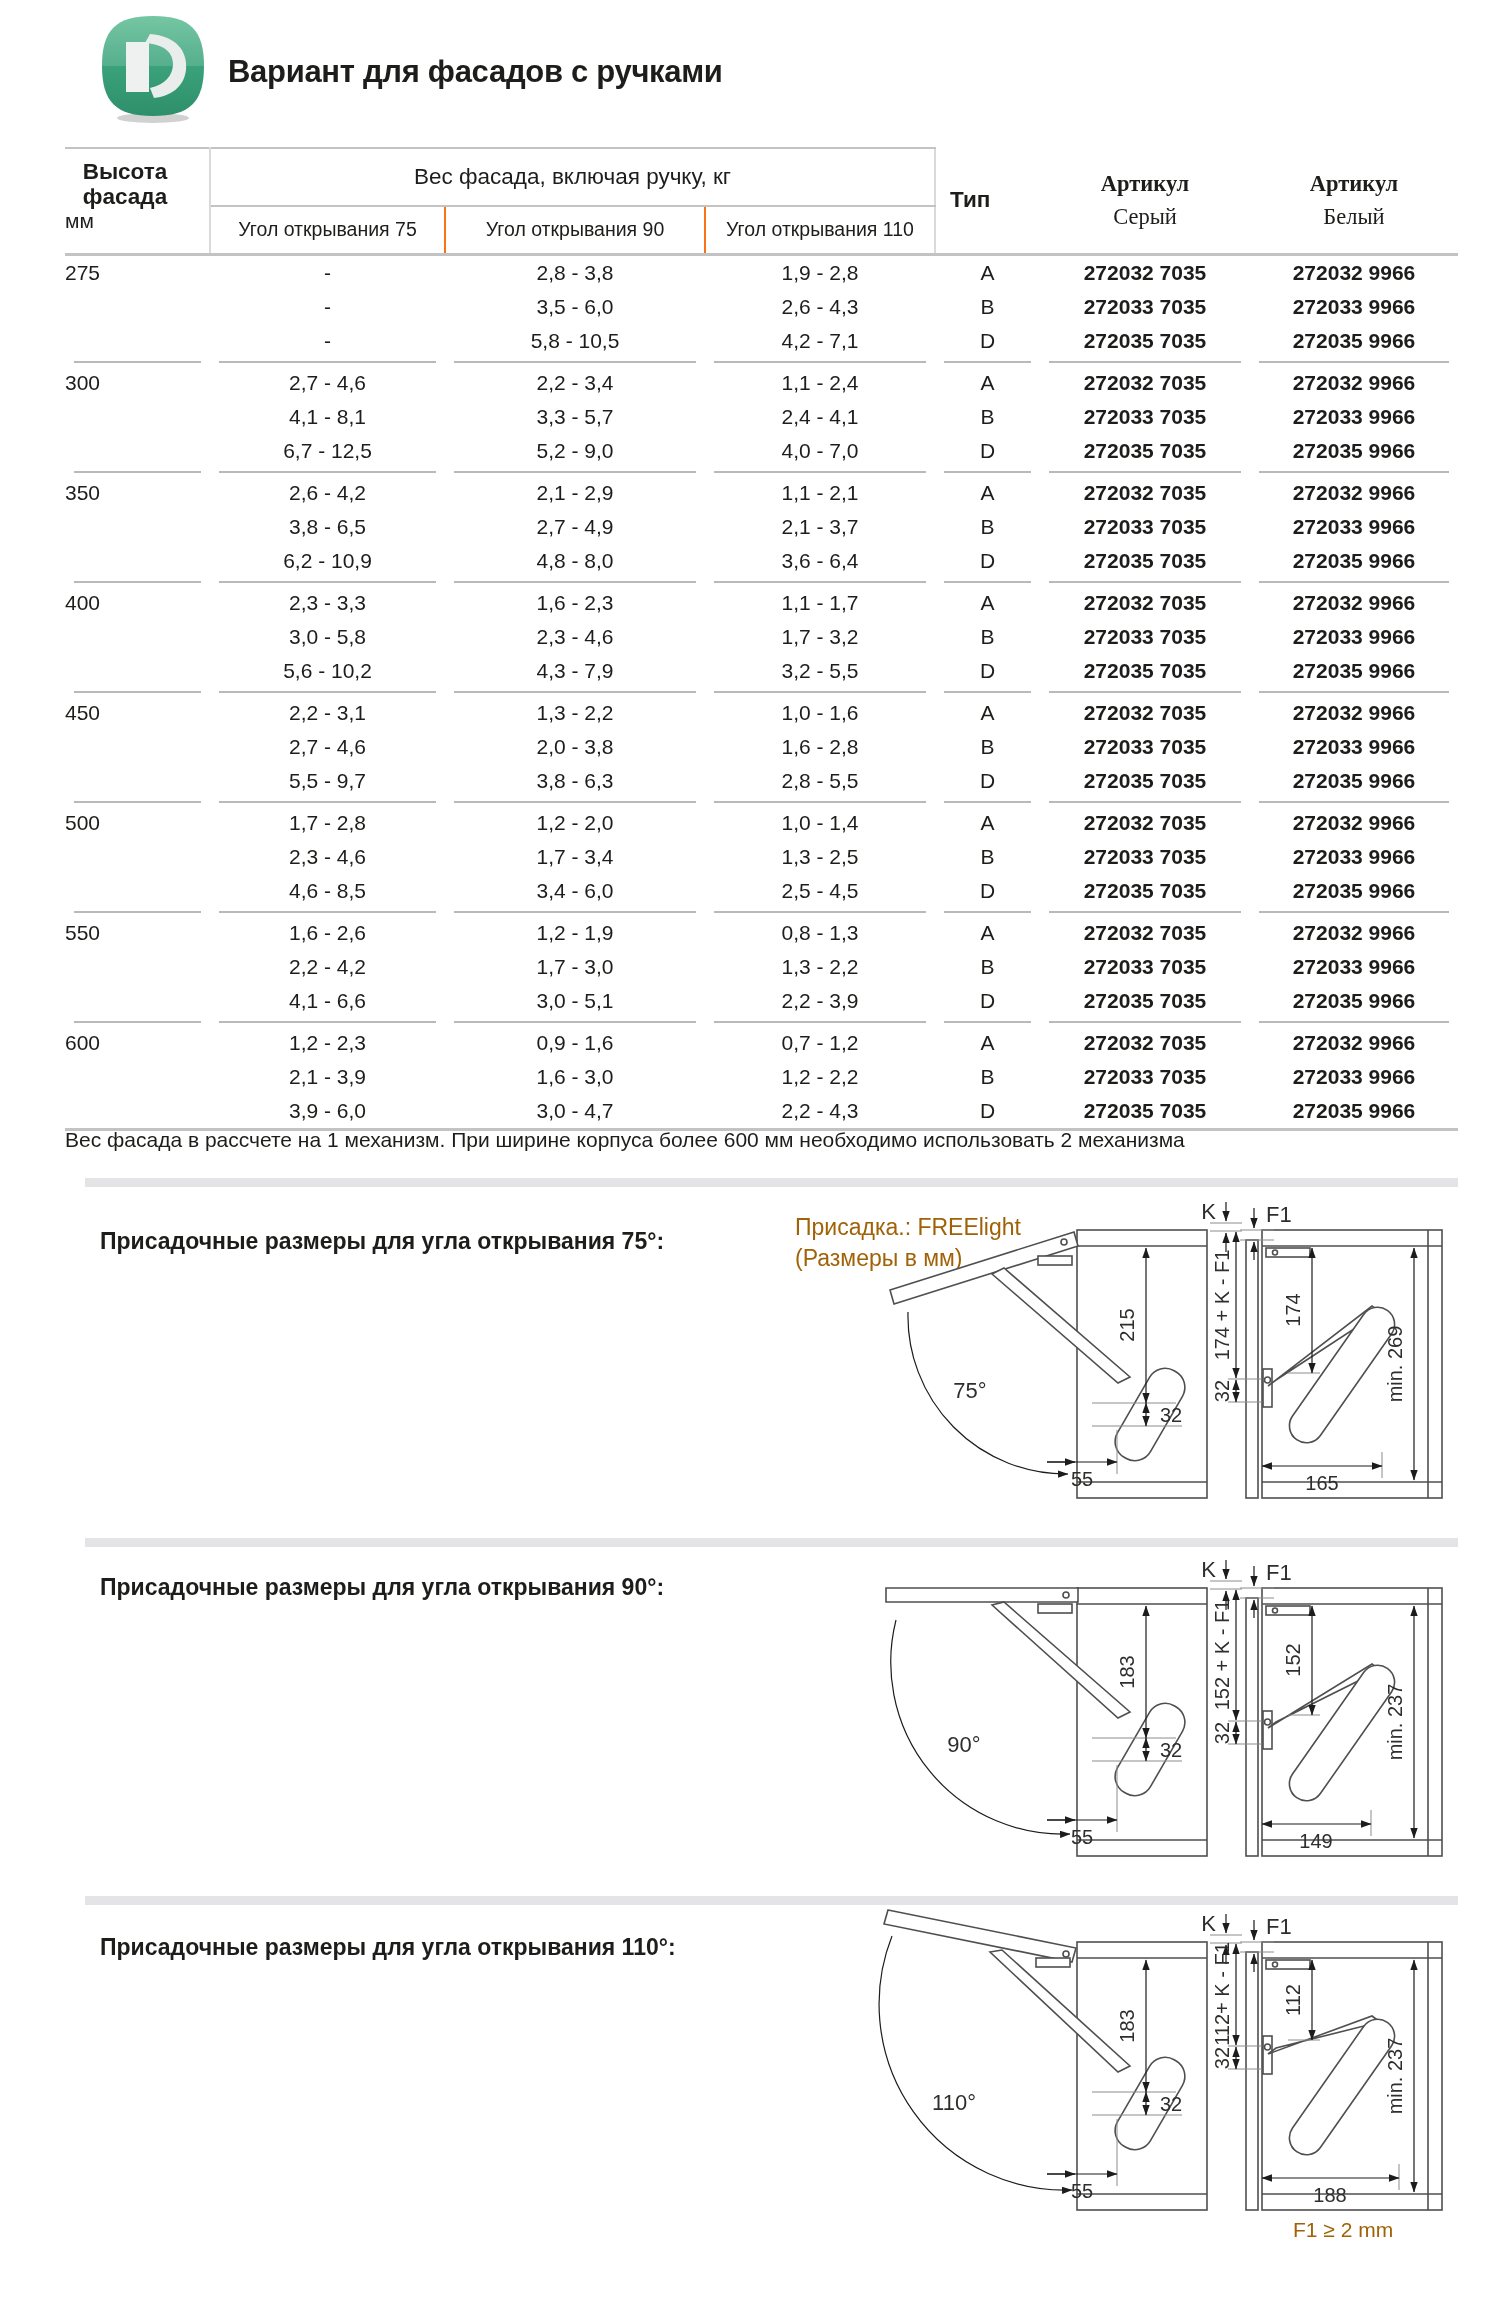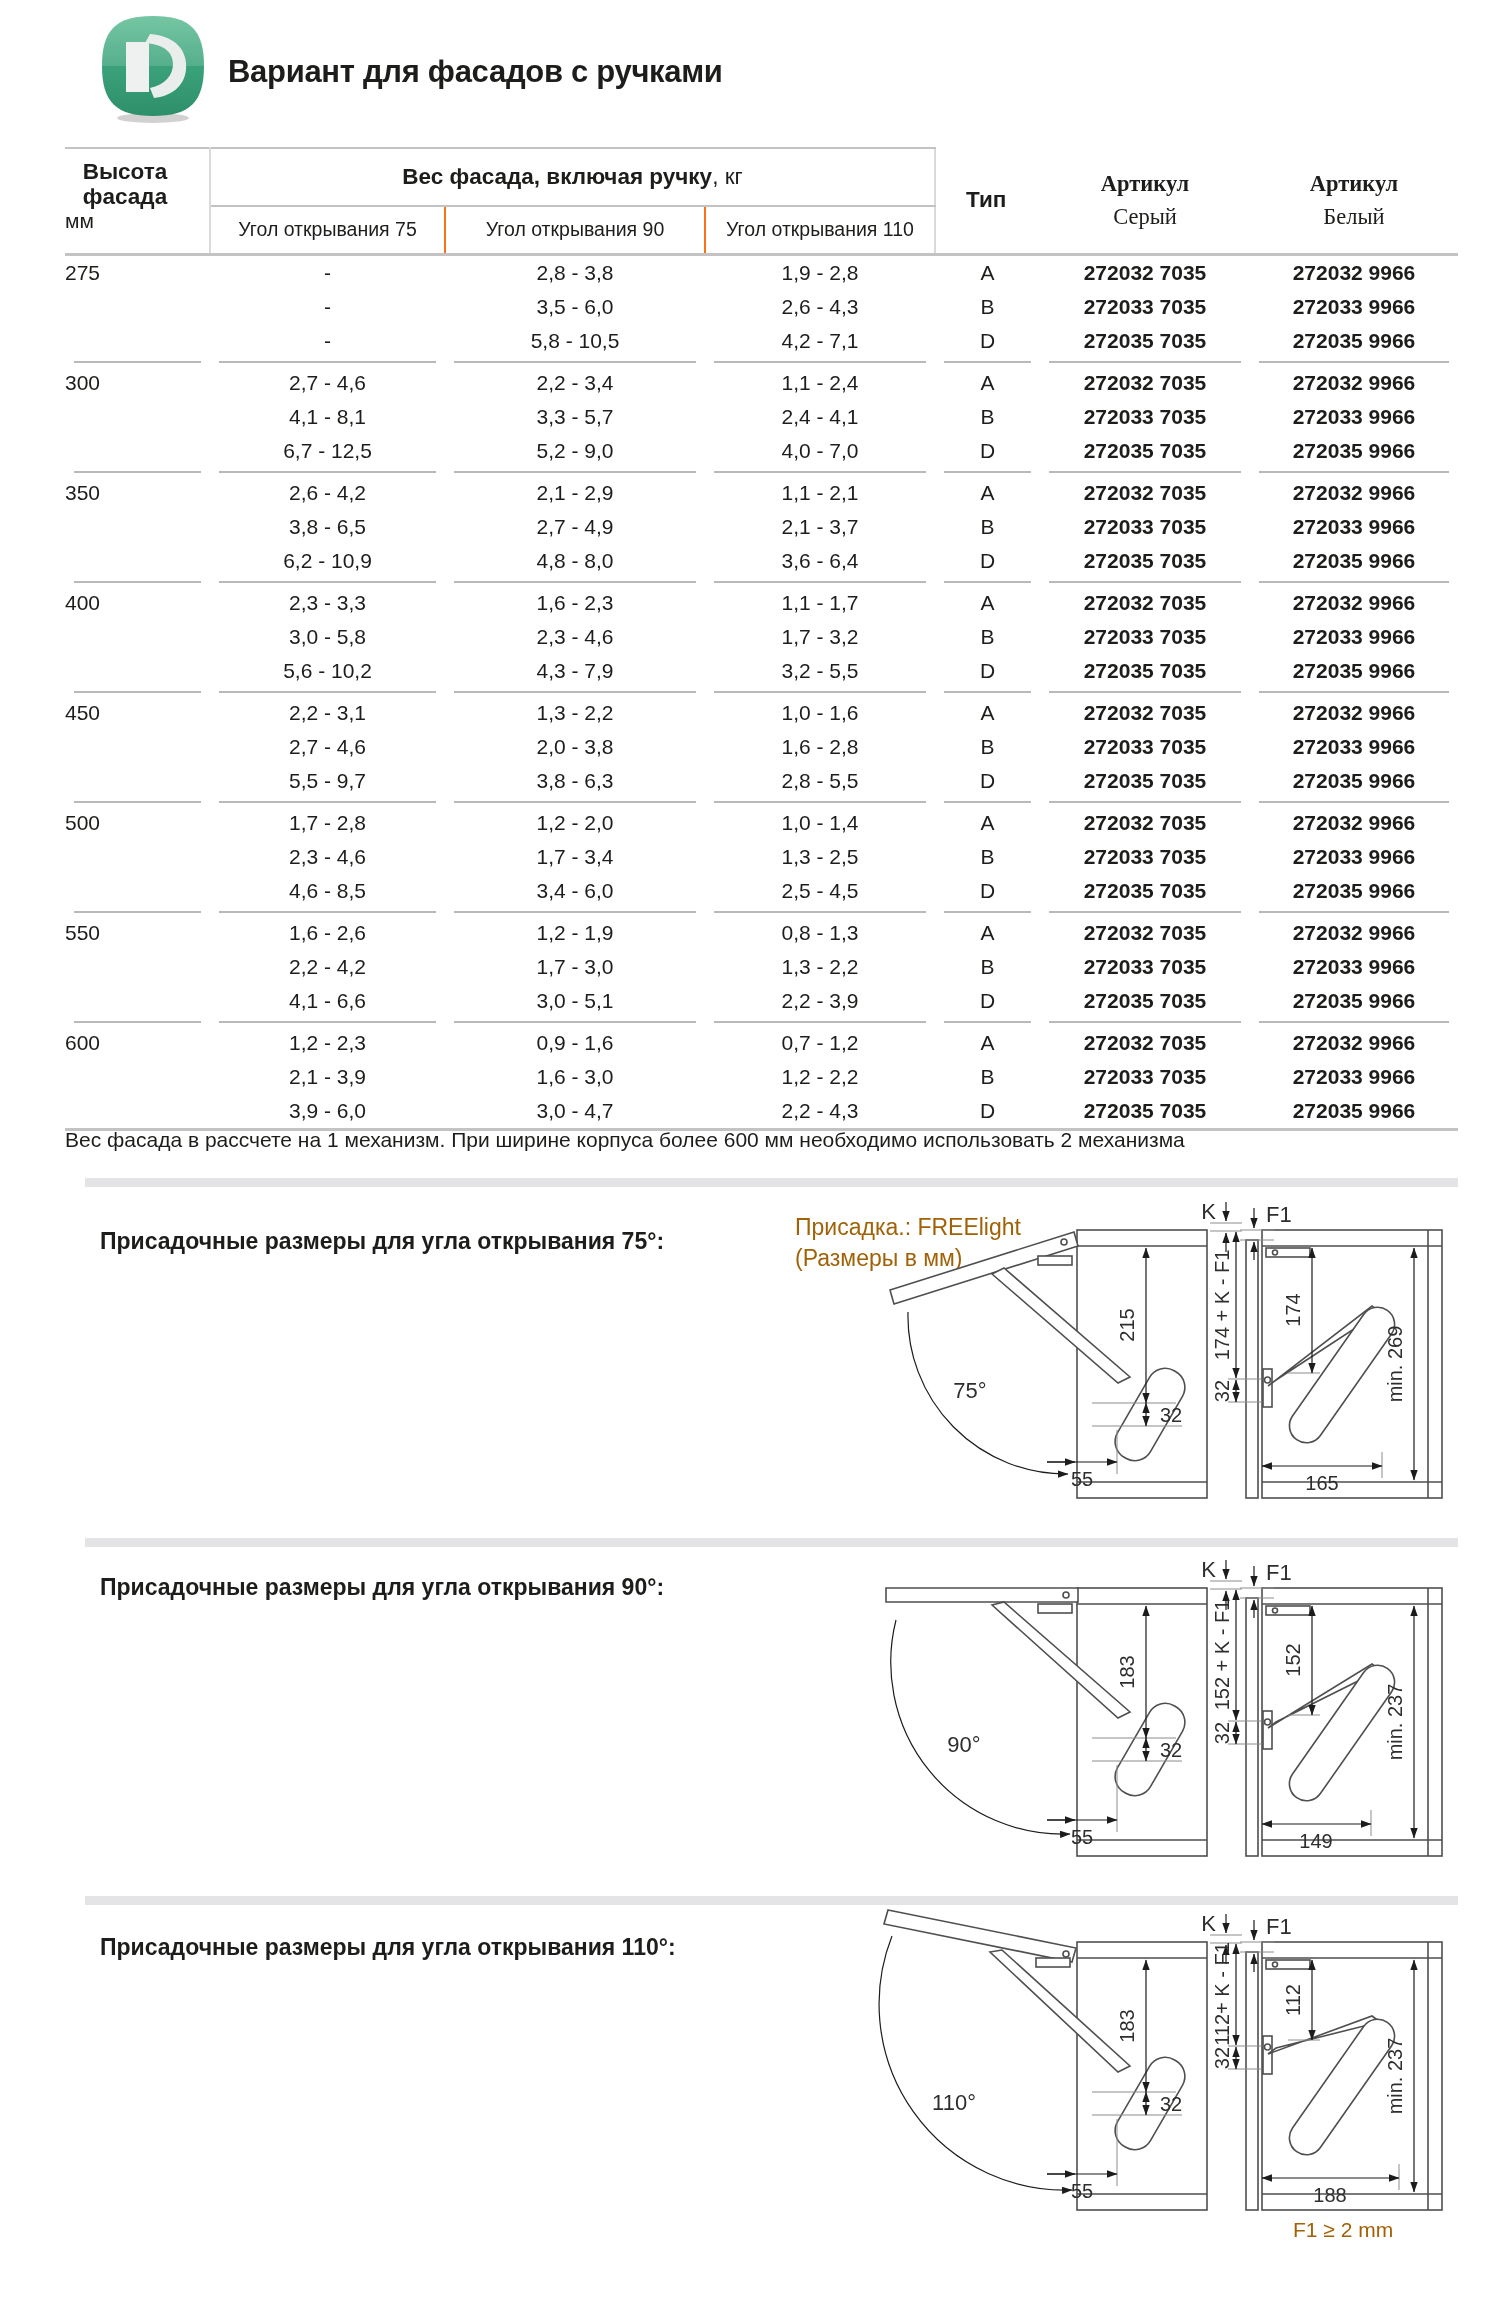--- a/index.html
+++ b/index.html
@@ -17,24 +17,24 @@
   col.c4{width:105px}col.c5{width:210px}col.c6{width:208px}
   thead tr.r1{height:58px}
   thead tr.r2{height:48px}
   th{padding:0;font-weight:normal;}
   .h-height{text-align:left;vertical-align:top;padding-top:10px;line-height:1.12;
     border-top:2px solid #c3c3c3;border-right:2px solid #dadada;border-bottom:3px solid #c3c3c3;}
   .h-height .bold{font-size:22.5px;font-weight:bold;width:120px;text-align:center;}
   .h-height .unit{font-size:21px;}
   .h-weight{text-align:center;vertical-align:middle;font-size:22.5px;
     border-top:2px solid #c3c3c3;border-bottom:2px solid #c3c3c3;}
-  .h-weight .bold{font-weight:bold;}
+  .h-weight .bold{font-weight:normal;}
   th.sub{font-size:19.5px;text-align:center;vertical-align:middle;border-bottom:3px solid #c3c3c3;}
   th.sub.divr{border-right:2px solid #f97316;}
-  .h-type{font-size:22.5px;font-weight:bold;text-align:left;padding-left:30px;vertical-align:middle;
+  .h-type{font-size:22.5px;font-weight:bold;text-align:left;padding-left:14px;vertical-align:middle;
     border-left:2px solid #dadada;border-bottom:3px solid #c3c3c3;}
   .h-art{text-align:center;vertical-align:middle;font-size:22.5px;line-height:1.5;border-bottom:3px solid #c3c3c3;font-family:Liberation Serif, serif;}
   .h-art .bold{font-weight:bold;}
   tbody td{height:34px;padding:0;text-align:center;font-size:21px;vertical-align:middle;}
   tbody td.c0{text-align:left;}
   tbody td.c5,tbody td.c6{font-weight:bold;}
   tr.sep td{height:8px;}
   tr.sep div{height:2px;background:#b9b9b9;margin:0 9px;}
   tr.bottomline td{height:6px;border-top:3px solid #c3c3c3;}
   #footnote{left:65px;top:1128px;font-size:21px;}

